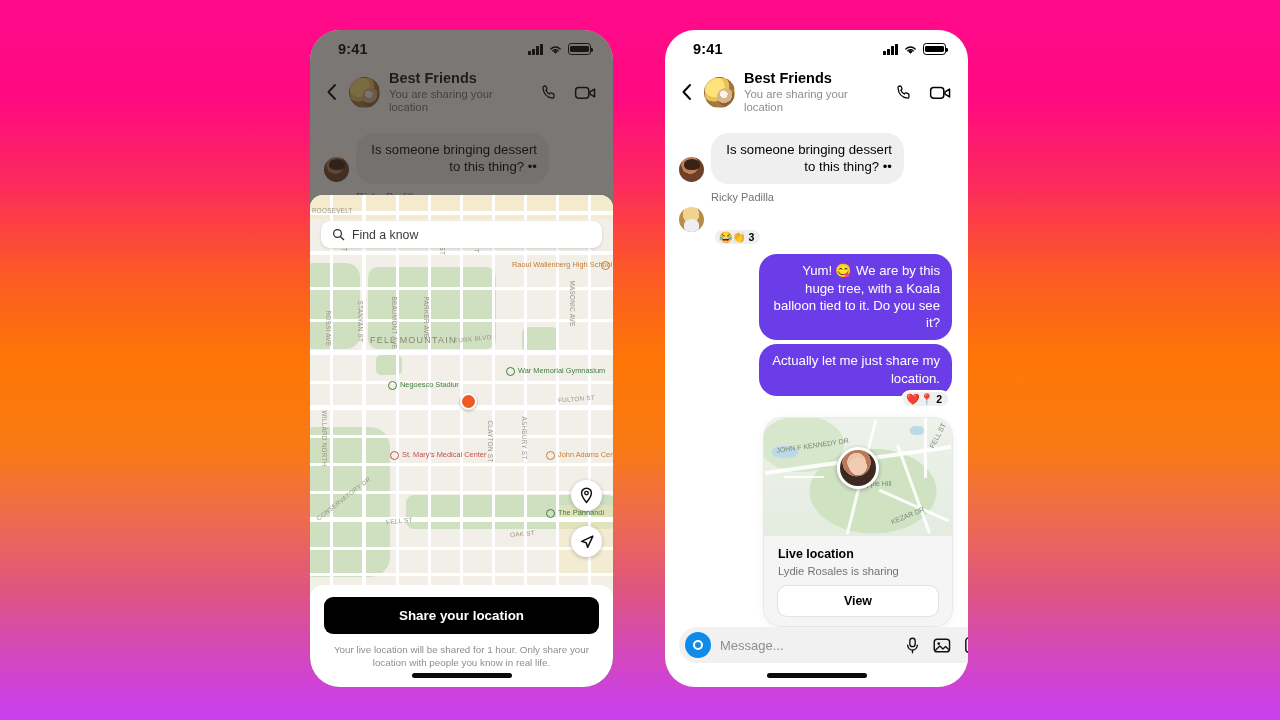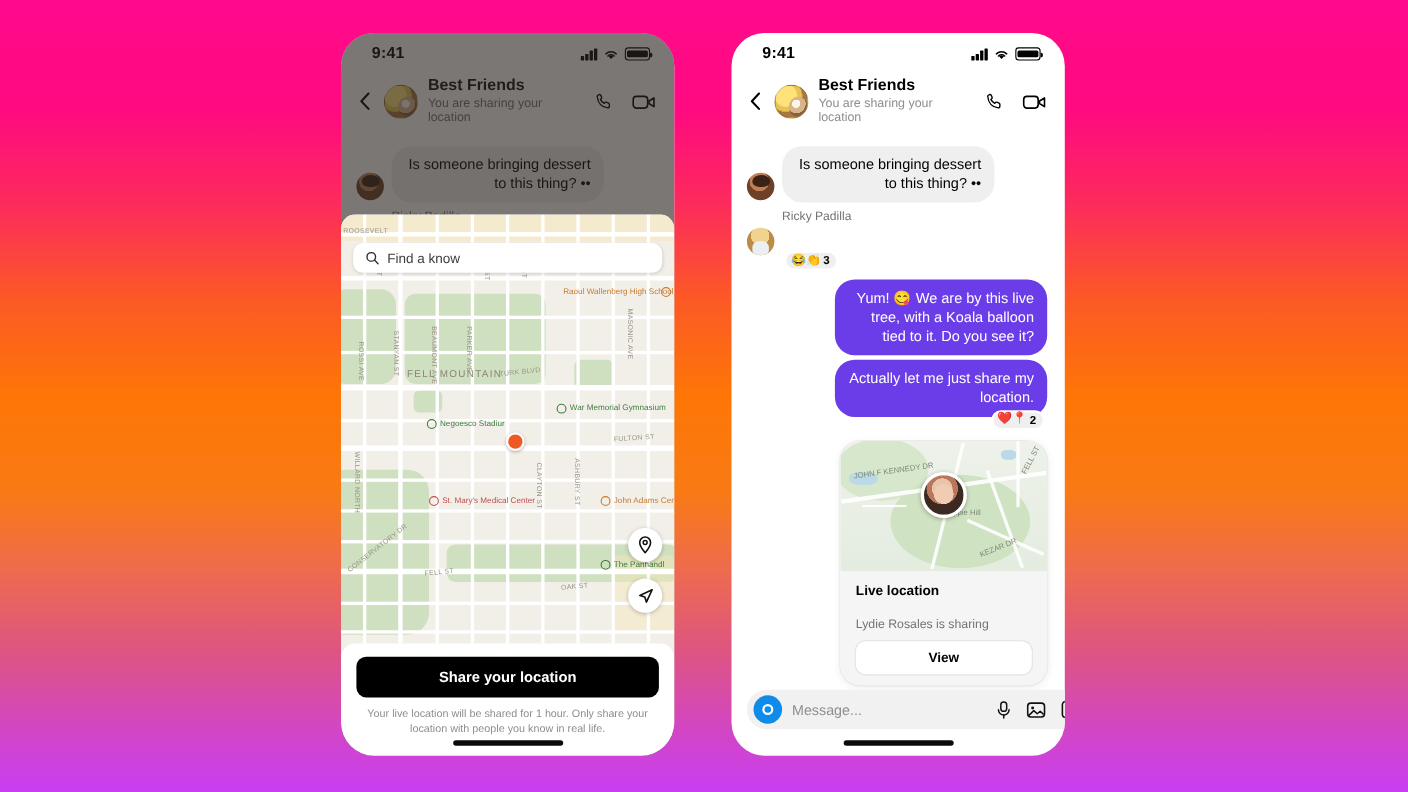--- a/index.html
+++ b/index.html
@@ -170,21 +170,21 @@
     overflow: hidden;
   }
   .loc-pin::after {
     content: ""; position: absolute; left: 50%; top: 22%;
     transform: translateX(-50%);
     width: 56%; height: 62%; border-radius: 50% 50% 44% 44%;
     background: radial-gradient(circle at 50% 40%, #f0cdb2 0 52%, transparent 53%);
   }
   .loc-body { padding: 11px 14px 10px; }
   .loc-title { font-size: 12.4px; font-weight: bold; color: #000; }
-  .loc-sub { font-size: 11.2px; color: #737373; margin-top: 18px; }
+  .loc-sub { font-size: 11.2px; color: #737373; margin-top: 4px; }
   .loc-view-btn {
     margin: 9px 0 0; width: 100%;
     background: #fff; border: none;
     border-radius: 9px; padding: 8px 0;
     font-family: inherit; font-size: 12.4px; font-weight: bold; color: #000;
     box-shadow: 0 0 0 1px rgba(0,0,0,.07);
     cursor: pointer;
   }
   .loc-card-inner { background: #f5f5f5; }
 
@@ -531,21 +531,21 @@
         <div class="row-avatar av-kid"></div>
       </div>
       <div class="reaction-wrap left">
         <span class="reaction">
           <span class="em">😂👏</span>
           <span>3</span>
         </span>
       </div>
 
       <div class="msg-row out" style="margin-top:8px;">
-        <div class="bubble out">Yum! 😋 We are by this live tree, with a Koala balloon tied to it. Do you see it?</div>
+        <div class="bubble out">Yum! 😋 We are by this huge tree, with a Koala balloon tied to it. Do you see it?</div>
       </div>
 
       <div class="msg-row out">
         <div class="bubble out">Actually let me just share my location.</div>
       </div>
       <div class="reaction-wrap right">
         <span class="reaction">
           <span class="em">❤️📍</span>
           <span>2</span>
         </span>

